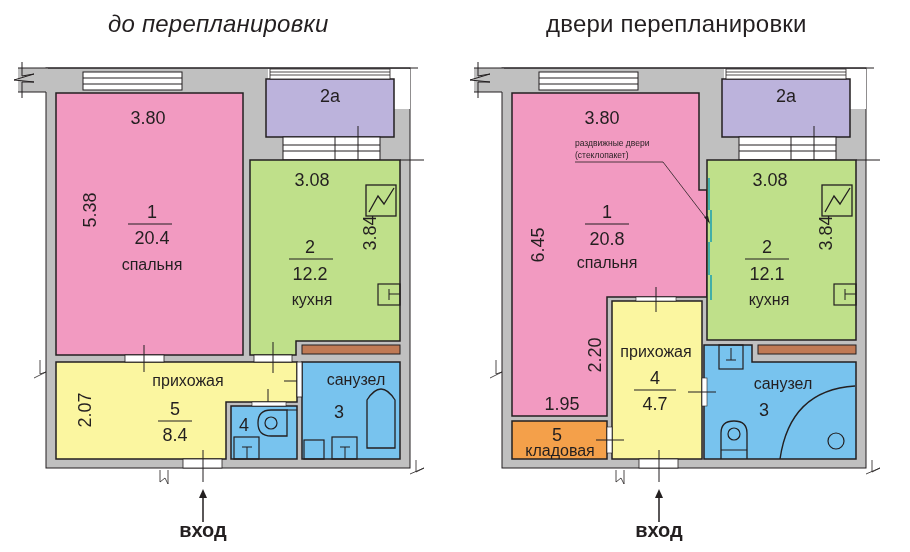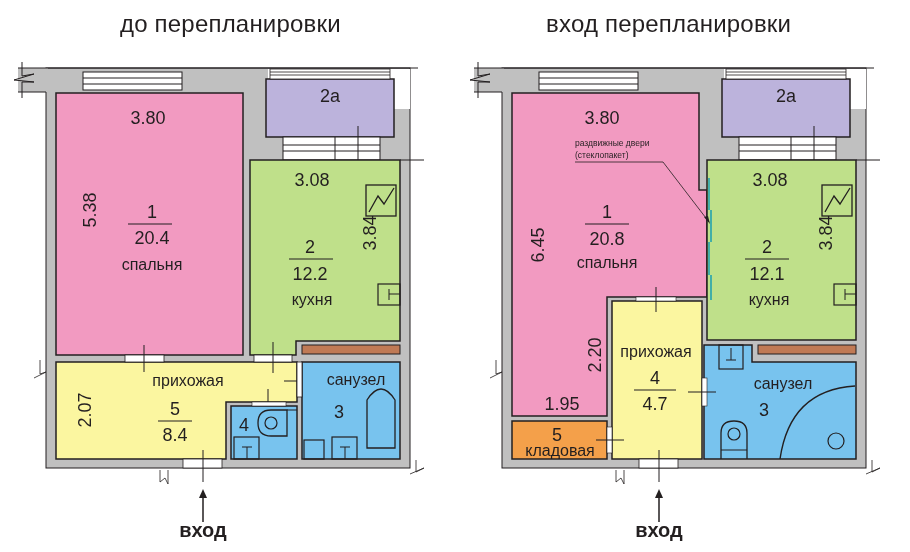--- a/index.html
+++ b/index.html
@@ -8,22 +8,22 @@
   svg { position:absolute; left:0; top:0; }
   svg text { font-family:"Liberation Sans", sans-serif; fill:#231f20; }
   .lbl { font-size:16px; }
   .num { font-size:18px; }
   .entry { font-size:20px; font-weight:700; }
   .note { font-size:8.5px; }
 </style>
 </head>
 <body>
 
-<div class="title" style="left:120px;">до перепланировки</div>
-<div class="title" style="left:546px;">вход перепланировки</div>
+<div class="title" style="left:108px;font-style:italic;">до перепланировки</div>
+<div class="title" style="left:546px;">двери перепланировки</div>
 
 <svg width="910" height="552" viewBox="0 0 910 552">
 
   <g>
 
     <rect x="46" y="68" width="364" height="400" fill="#c0c0c0" stroke="#231f20" stroke-width="1"></rect>
 
     <rect x="18" y="68" width="30" height="24" fill="#c0c0c0"></rect>
     <line x1="18" y1="68" x2="418" y2="68" stroke="#231f20" stroke-width="1"></line>
     <line x1="18" y1="92" x2="46" y2="92" stroke="#231f20" stroke-width="1"></line>

